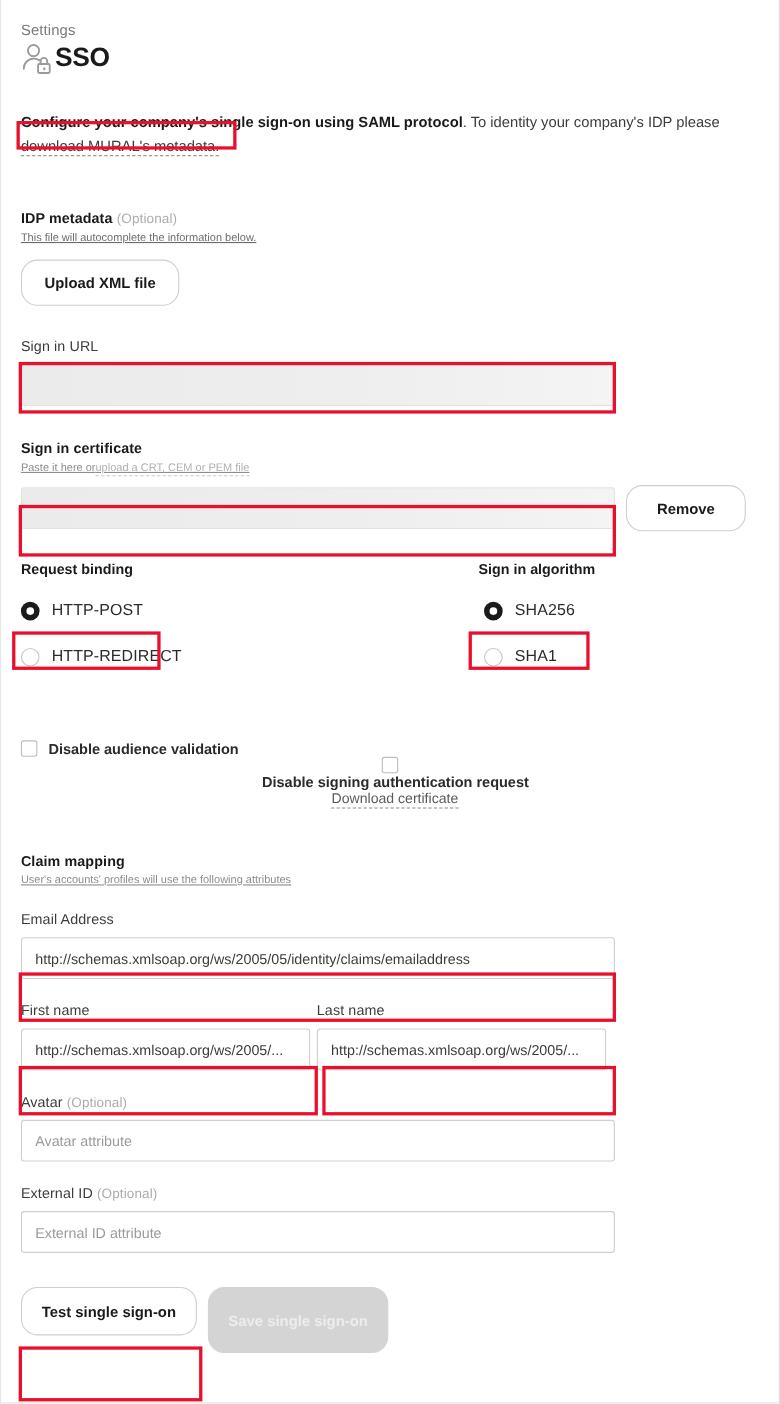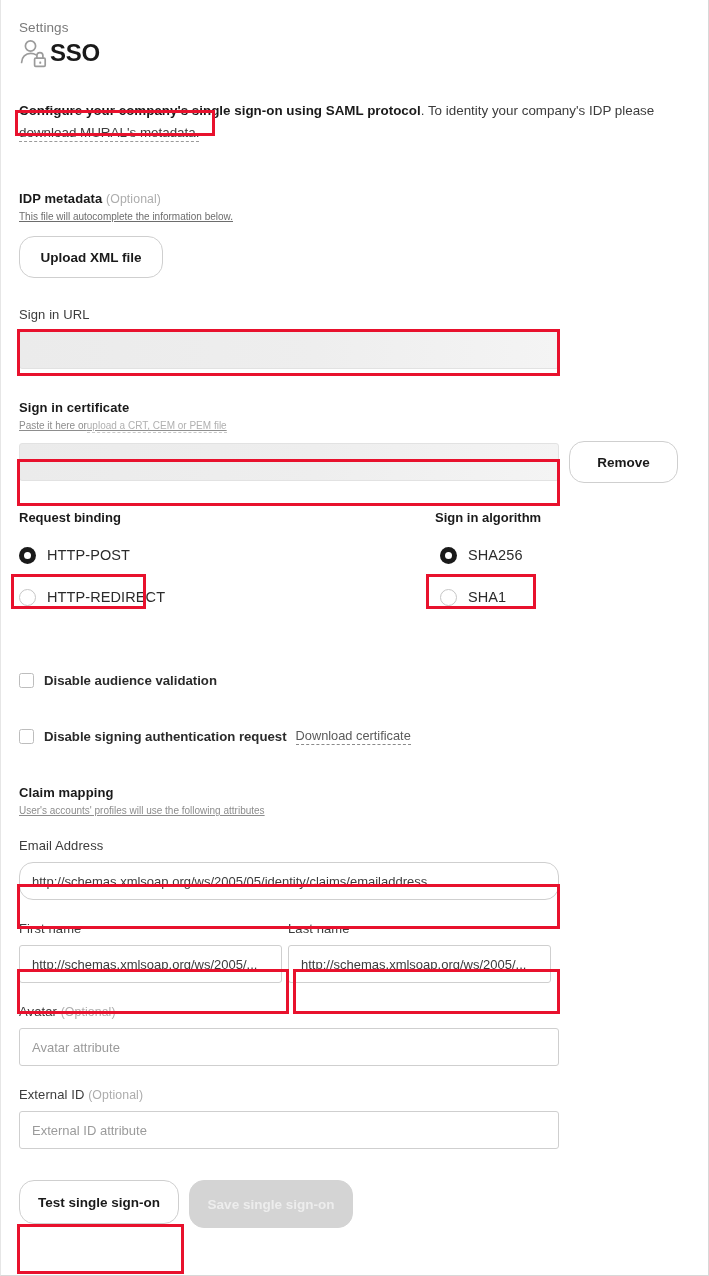--- a/index.html
+++ b/index.html
@@ -140,21 +140,21 @@
     background: #ffffff;
     font-size: 13.5px;
     font-weight: bold;
     color: #1a1a1a;
     cursor: pointer;
   }
   .btn.upload { width: 144px; height: 42px; }
   .btn.remove { width: 109px; height: 42px; }
   .btn.test   { width: 160px; height: 44px; }
   .btn.save {
-    width: 164px; height: 48px;
+    width: 164px; height: 60px;
     background: #d4d4d4;
     border-color: #d4d4d4;
     color: #ededed;
     cursor: default;
   }
 
   
   .col-head {
     font-size: 13px;
     font-weight: bold;
@@ -291,33 +291,33 @@
           <span class="radio-label">SHA1</span>
         </div>
       </div>
     </div>
 
     <div class="check-row" style="margin-top:61px;">
       <span class="checkbox"></span>
       <span class="check-label">Disable audience validation</span>
     </div>
 
-    <div class="check-row" style="margin-top:40px;">
+    <div class="check-row" style="flex-direction:column;">
       <span class="checkbox"></span>
       <span class="check-label">Disable signing authentication request</span>
       <a class="dashed-link dl-cert" style="margin-left:9px; font-size:12.8px;">Download certificate</a>
     </div>
 
     <div style="margin-top:40px;">
       <div class="lbl bold">Claim mapping</div>
       <div class="sub">User's accounts' profiles will use the following attributes</div>
 
       <div style="margin-top:22px;">
         <div class="lbl">Email Address</div>
-        <div class="textfield" style="margin-top:9px;border-radius:14px;">http://schemas.xmlsoap.org/ws/2005/05/identity/claims/emailaddress</div>
+        <div class="textfield" style="margin-top:9px;">http://schemas.xmlsoap.org/ws/2005/05/identity/claims/emailaddress</div>
       </div>
 
       <div class="row2" style="margin-top:21px;">
         <div class="half">
           <div class="lbl">First name</div>
           <div class="textfield" style="margin-top:9px;">http://schemas.xmlsoap.org/ws/2005/...</div>
         </div>
         <div class="half">
           <div class="lbl">Last name</div>
           <div class="textfield" style="margin-top:9px;">http://schemas.xmlsoap.org/ws/2005/...</div>

